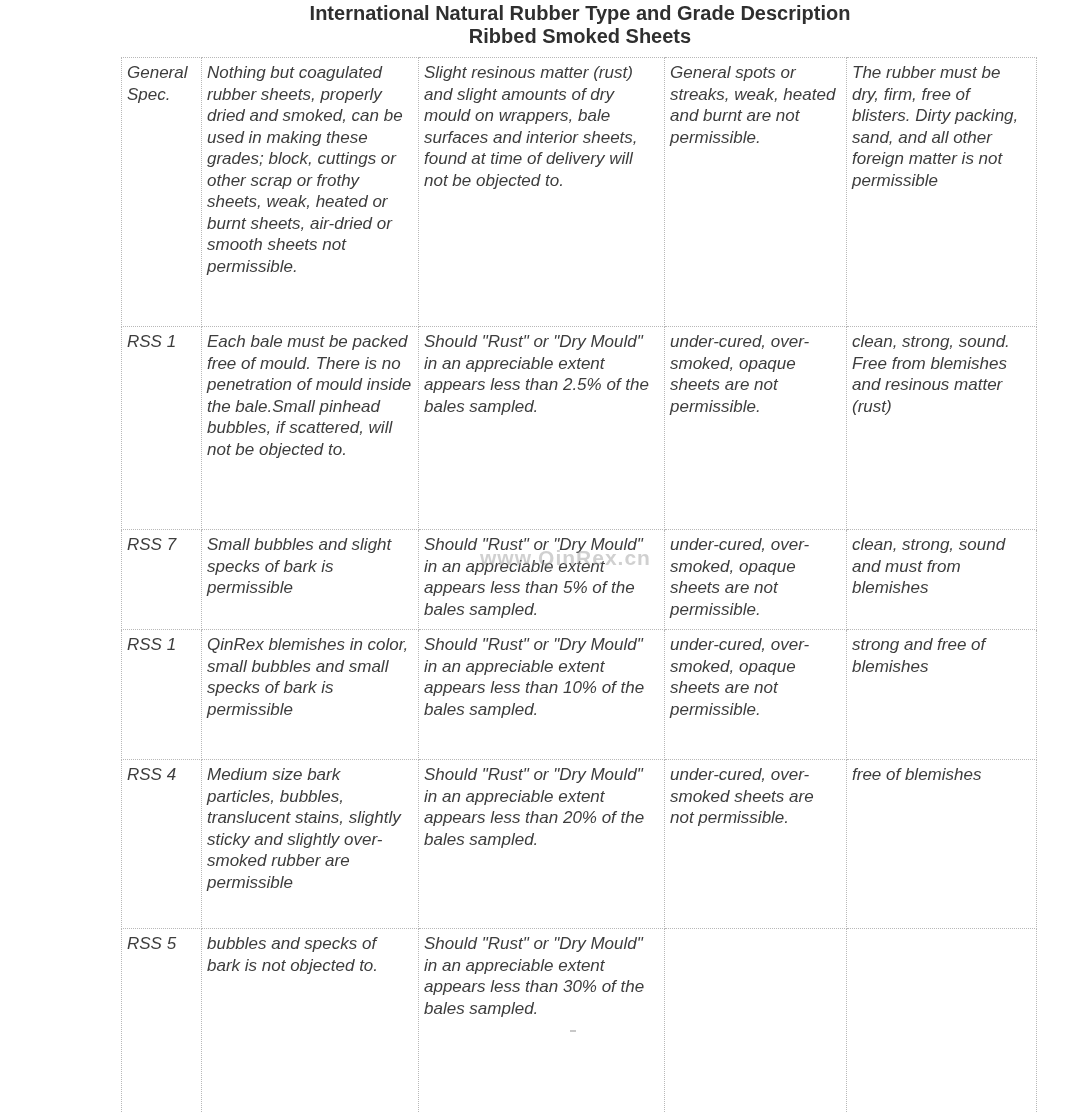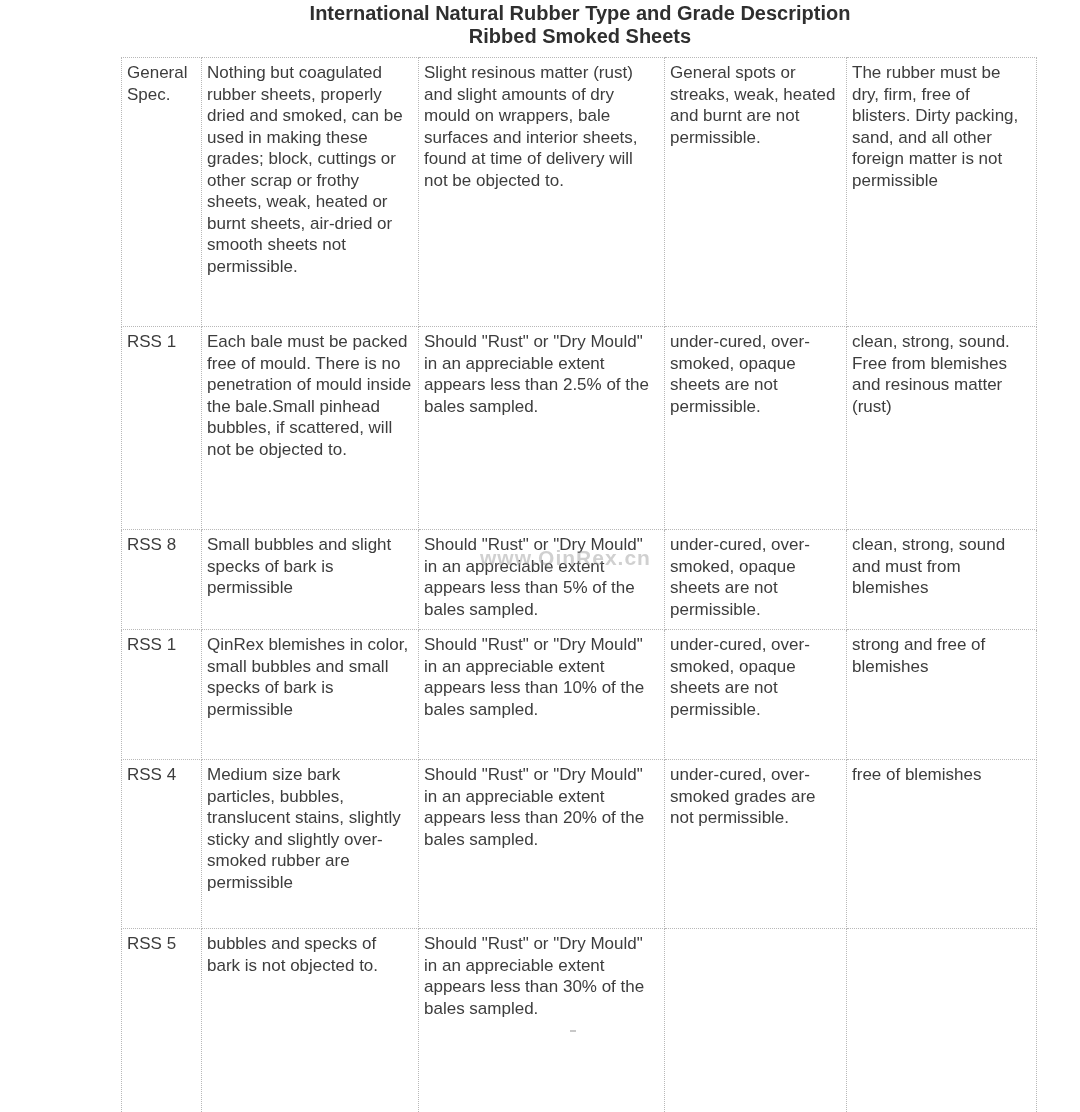--- a/index.html
+++ b/index.html
@@ -42,20 +42,21 @@
     border-collapse: collapse;
     table-layout: fixed;
   }
   table.grades td {
     vertical-align: top;
     font-size: 17px;
     line-height: 21.5px;
     color: #3d3d3d;
     padding: 4px 6px 0 5px;
     border: 1px dotted #b8b8b8;
+    font-style: italic;
   }
   table.grades td.grade-cell { padding-left: 5px; }
   col.c1 { width: 80px; }
   col.c2 { width: 217px; }
   col.c3 { width: 246px; }
   col.c4 { width: 182px; }
   col.c5 { width: 190px; }
   tr.r0 td { height: 264px; }
   tr.r1 td { height: 198px; }
   tr.r2 td { height: 95px; }
@@ -106,38 +107,38 @@
       <td>The rubber must be dry, firm, free of blisters. Dirty packing, sand, and all other foreign matter is not permissible</td>
     </tr>
     <tr class="r1">
       <td class="grade-cell">RSS 1</td>
       <td>Each bale must be packed free of mould. There is no penetration of mould inside the bale.Small pinhead bubbles, if scattered, will not be objected to.</td>
       <td>Should "Rust" or "Dry Mould" in an appreciable extent appears less than 2.5% of the bales sampled.</td>
       <td>under-cured, over-smoked, opaque sheets are not permissible.</td>
       <td>clean, strong, sound. Free from blemishes and resinous matter (rust)</td>
     </tr>
     <tr class="r2">
-      <td class="grade-cell">RSS 8</td>
+      <td class="grade-cell">RSS 7</td>
       <td>Small bubbles and slight specks of bark is permissible</td>
       <td>Should "Rust" or "Dry Mould" in an appreciable extent appears less than 5% of the bales sampled.</td>
       <td>under-cured, over-smoked, opaque sheets are not permissible.</td>
       <td>clean, strong, sound and must from blemishes</td>
     </tr>
     <tr class="r3">
       <td class="grade-cell">RSS 1</td>
       <td>QinRex blemishes in color, small bubbles and small specks of bark is permissible</td>
       <td>Should "Rust" or "Dry Mould" in an appreciable extent appears less than 10% of the bales sampled.</td>
       <td>under-cured, over-smoked, opaque sheets are not permissible.</td>
       <td>strong and free of blemishes</td>
     </tr>
     <tr class="r4">
       <td class="grade-cell">RSS 4</td>
       <td>Medium size bark particles, bubbles, translucent stains, slightly sticky and slightly over-smoked rubber are permissible</td>
       <td>Should "Rust" or "Dry Mould" in an appreciable extent appears less than 20% of the bales sampled.</td>
-      <td>under-cured, over-smoked grades are not permissible.</td>
+      <td>under-cured, over-smoked sheets are not permissible.</td>
       <td>free of blemishes</td>
     </tr>
     <tr class="r5">
       <td class="grade-cell">RSS 5</td>
       <td>bubbles and specks of bark is not objected to.</td>
       <td>Should "Rust" or "Dry Mould" in an appreciable extent appears less than 30% of the bales sampled.</td>
       <td></td>
       <td></td>
     </tr>
   </tbody>

